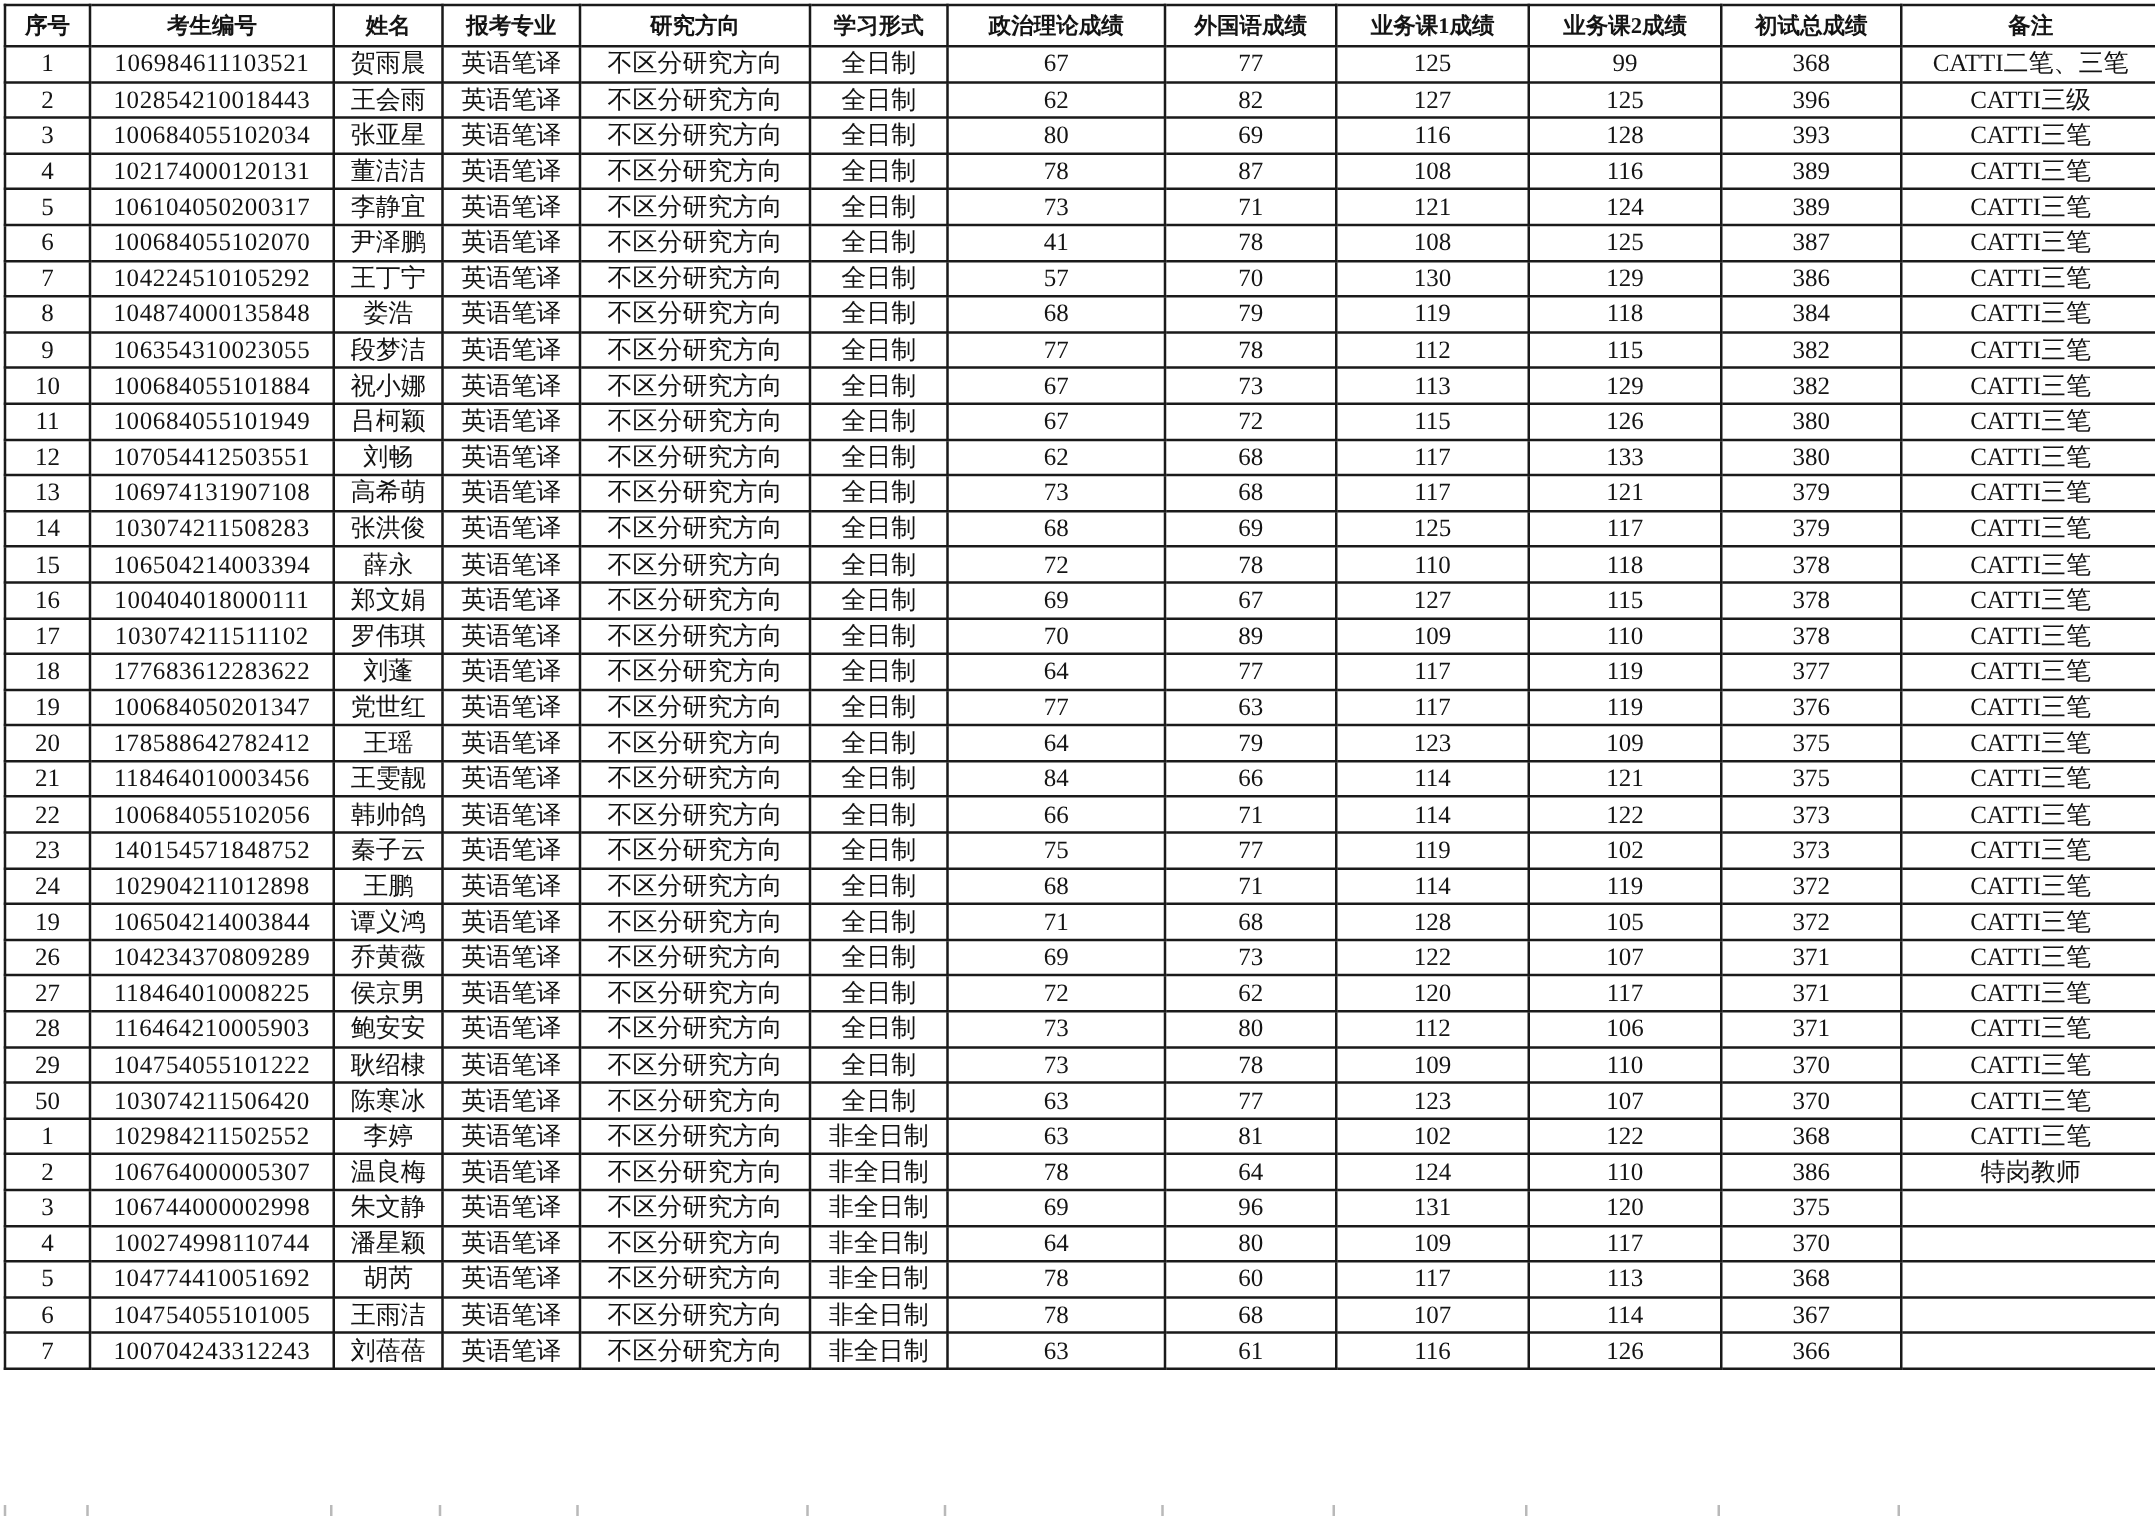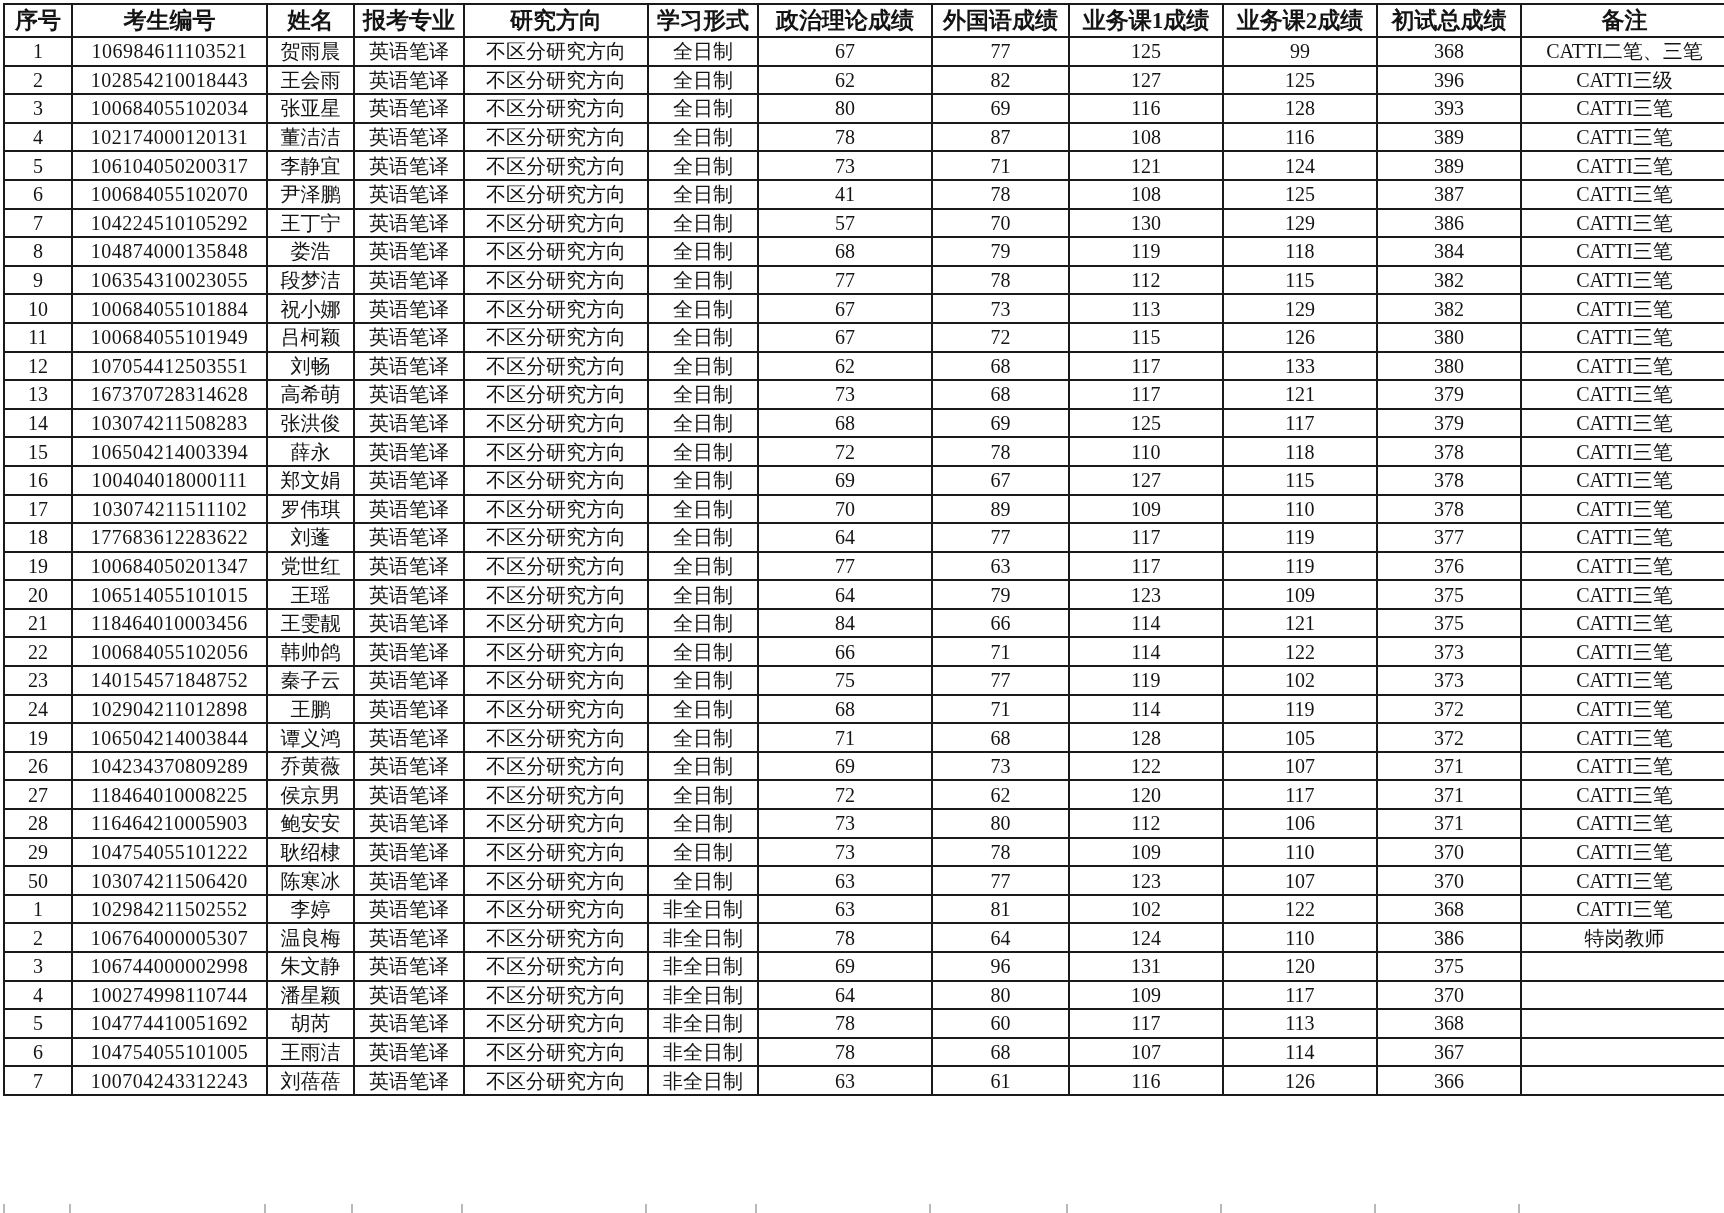--- a/index.html
+++ b/index.html
@@ -31,21 +31,21 @@
     padding: 0 2px;
     white-space: nowrap;
     overflow: hidden;
     font-size: 20px;
     line-height: 1.1;
     height: 26.6px;
   }
   .score-table th {
     font-weight: bold;
     height: 31px;
-    font-size: 23px;
+    font-size: 18px;
   }
   .score-table td.c-candidate-id {
     letter-spacing: 0.5px;
     margin-left: 45px;
   }
   
   #bottom-stubs {
     position: absolute;
     left: 0;
     top: 1204px;
@@ -259,21 +259,21 @@
         <td class="c-study-form">全日制</td>
         <td class="c-political-score">62</td>
         <td class="c-foreign-language-score">68</td>
         <td class="c-course1-score">117</td>
         <td class="c-course2-score">133</td>
         <td class="c-total-score">380</td>
         <td class="c-remark">CATTI三笔</td>
       </tr>
       <tr>
         <td class="c-index">13</td>
-        <td class="c-candidate-id">167370728314628</td>
+        <td class="c-candidate-id">106974131907108</td>
         <td class="c-name">高希萌</td>
         <td class="c-major">英语笔译</td>
         <td class="c-research-direction">不区分研究方向</td>
         <td class="c-study-form">全日制</td>
         <td class="c-political-score">73</td>
         <td class="c-foreign-language-score">68</td>
         <td class="c-course1-score">117</td>
         <td class="c-course2-score">121</td>
         <td class="c-total-score">379</td>
         <td class="c-remark">CATTI三笔</td>
@@ -357,21 +357,21 @@
         <td class="c-study-form">全日制</td>
         <td class="c-political-score">77</td>
         <td class="c-foreign-language-score">63</td>
         <td class="c-course1-score">117</td>
         <td class="c-course2-score">119</td>
         <td class="c-total-score">376</td>
         <td class="c-remark">CATTI三笔</td>
       </tr>
       <tr>
         <td class="c-index">20</td>
-        <td class="c-candidate-id">106514055101015</td>
+        <td class="c-candidate-id">178588642782412</td>
         <td class="c-name">王瑶</td>
         <td class="c-major">英语笔译</td>
         <td class="c-research-direction">不区分研究方向</td>
         <td class="c-study-form">全日制</td>
         <td class="c-political-score">64</td>
         <td class="c-foreign-language-score">79</td>
         <td class="c-course1-score">123</td>
         <td class="c-course2-score">109</td>
         <td class="c-total-score">375</td>
         <td class="c-remark">CATTI三笔</td>

